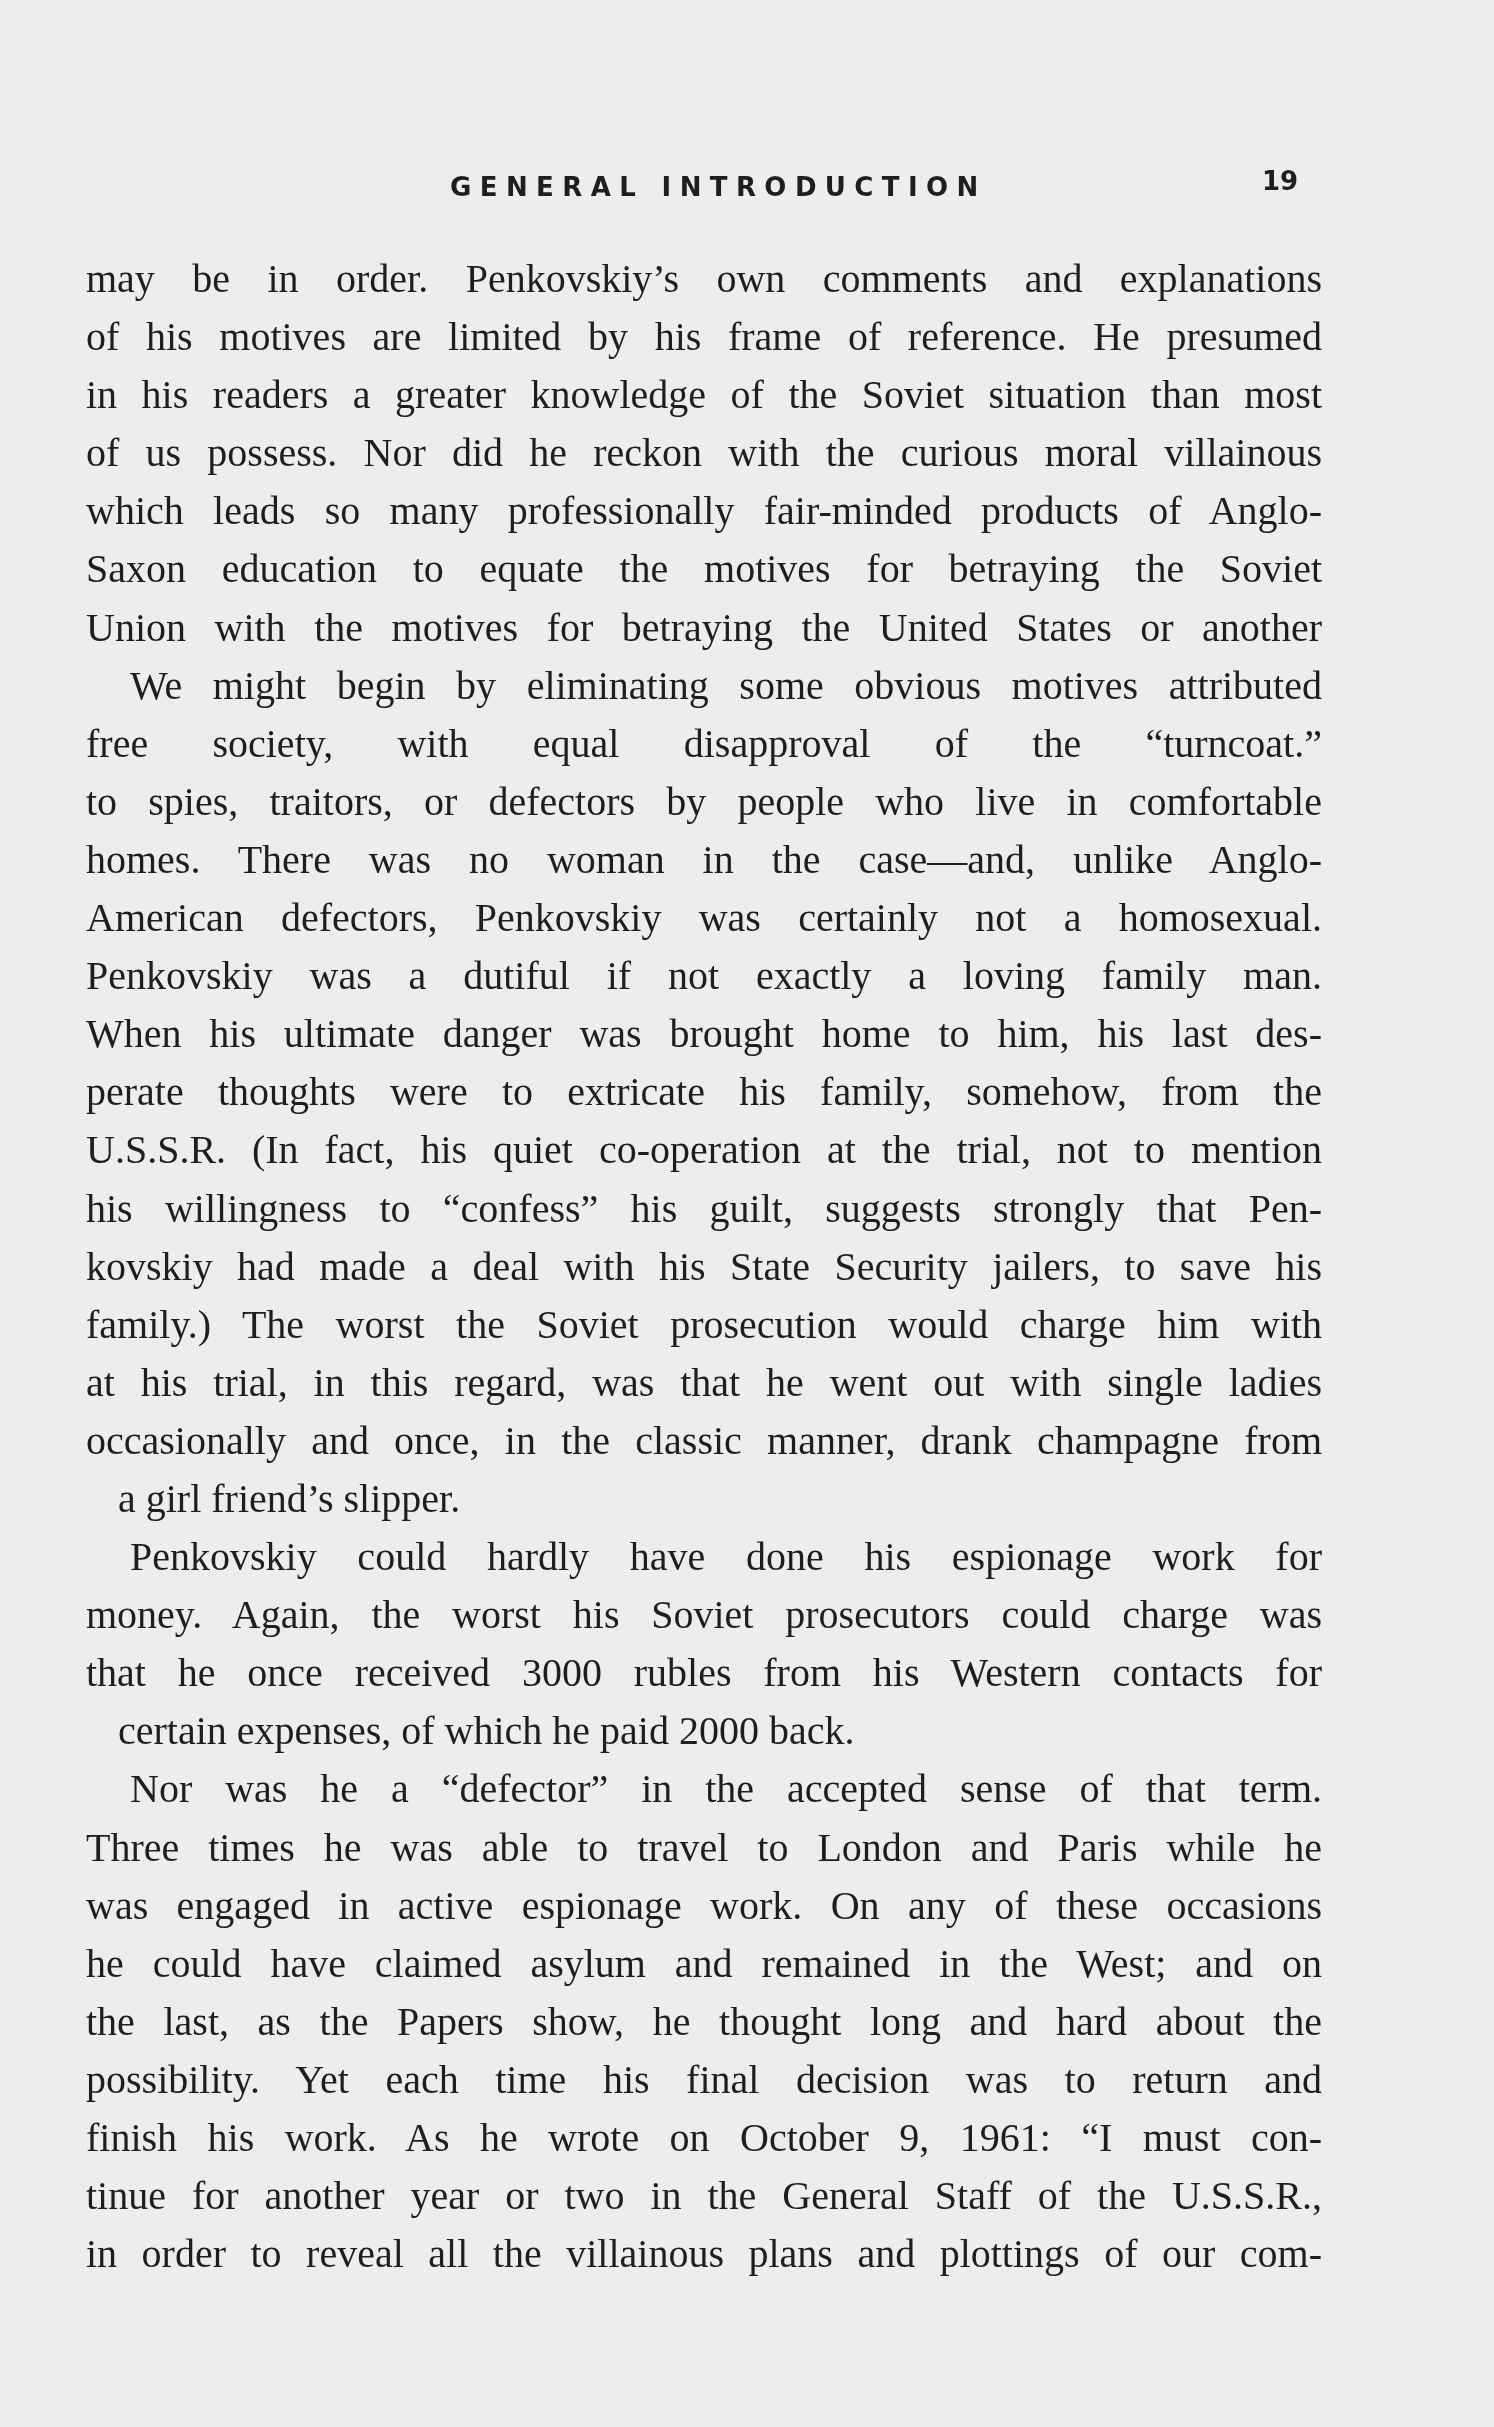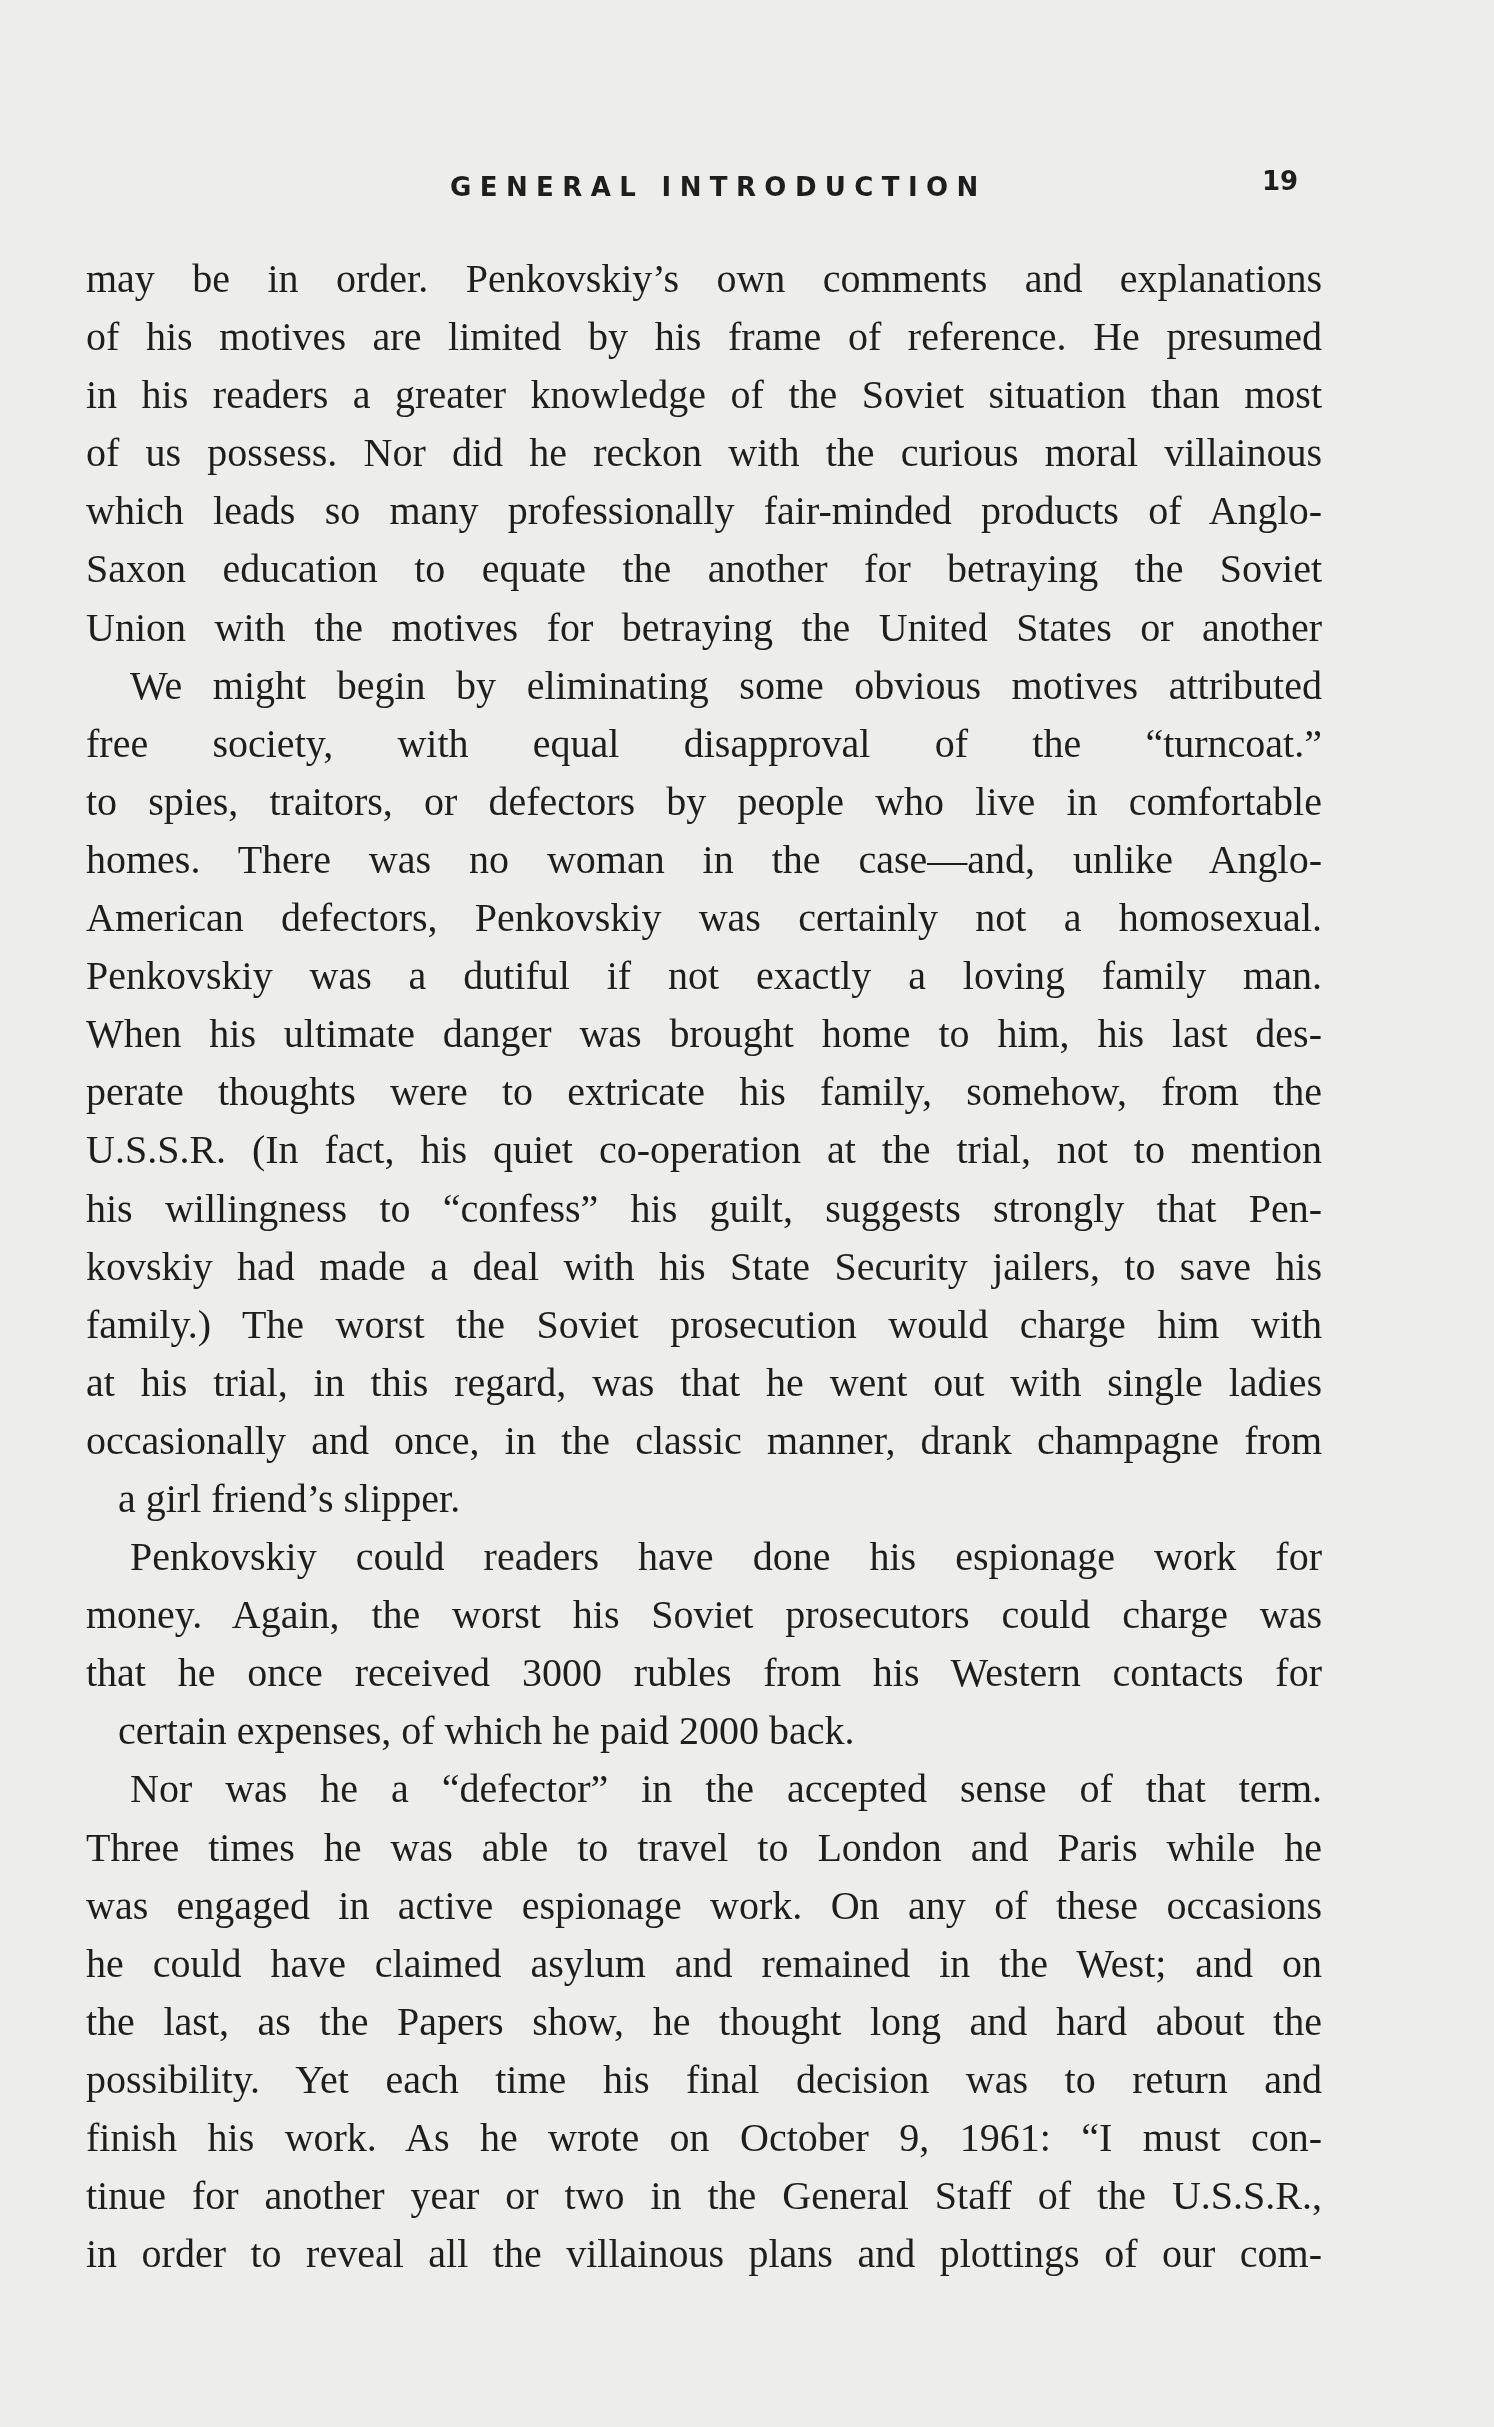--- a/index.html
+++ b/index.html
@@ -50,38 +50,38 @@
   <span class="running-title">GENERAL INTRODUCTION</span>
   <span class="page-number">19</span>
 </div>
 
 <div class="body-text" id="body-text">
     <span class="line">may be in order. Penkovskiy’s own comments and explanations</span>
     <span class="line">of his motives are limited by his frame of reference. He presumed</span>
     <span class="line">in his readers a greater knowledge of the Soviet situation than most</span>
     <span class="line">of us possess. Nor did he reckon with the curious moral villainous</span>
     <span class="line">which leads so many professionally fair-minded products of Anglo-</span>
-    <span class="line">Saxon education to equate the another for betraying the Soviet</span>
+    <span class="line">Saxon education to equate the motives for betraying the Soviet</span>
     <span class="line">Union with the motives for betraying the United States or another</span>
     <span class="line indent">We might begin by eliminating some obvious motives attributed</span>
     <span class="line">free society, with equal disapproval of the “turncoat.”</span>
     <span class="line">to spies, traitors, or defectors by people who live in comfortable</span>
     <span class="line">homes. There was no woman in the case—and, unlike Anglo-</span>
     <span class="line">American defectors, Penkovskiy was certainly not a homosexual.</span>
     <span class="line">Penkovskiy was a dutiful if not exactly a loving family man.</span>
     <span class="line">When his ultimate danger was brought home to him, his last des-</span>
     <span class="line">perate thoughts were to extricate his family, somehow, from the</span>
     <span class="line">U.S.S.R. (In fact, his quiet co-operation at the trial, not to mention</span>
     <span class="line">his willingness to “confess” his guilt, suggests strongly that Pen-</span>
     <span class="line">kovskiy had made a deal with his State Security jailers, to save his</span>
     <span class="line">family.) The worst the Soviet prosecution would charge him with</span>
     <span class="line">at his trial, in this regard, was that he went out with single ladies</span>
     <span class="line">occasionally and once, in the classic manner, drank champagne from</span>
     <span class="line last">a girl friend’s slipper.</span>
-    <span class="line indent">Penkovskiy could readers have done his espionage work for</span>
+    <span class="line indent">Penkovskiy could hardly have done his espionage work for</span>
     <span class="line">money. Again, the worst his Soviet prosecutors could charge was</span>
     <span class="line">that he once received 3000 rubles from his Western contacts for</span>
     <span class="line last">certain expenses, of which he paid 2000 back.</span>
     <span class="line indent">Nor was he a “defector” in the accepted sense of that term.</span>
     <span class="line">Three times he was able to travel to London and Paris while he</span>
     <span class="line">was engaged in active espionage work. On any of these occasions</span>
     <span class="line">he could have claimed asylum and remained in the West; and on</span>
     <span class="line">the last, as the Papers show, he thought long and hard about the</span>
     <span class="line">possibility. Yet each time his final decision was to return and</span>
     <span class="line">finish his work. As he wrote on October 9, 1961: “I must con-</span>

